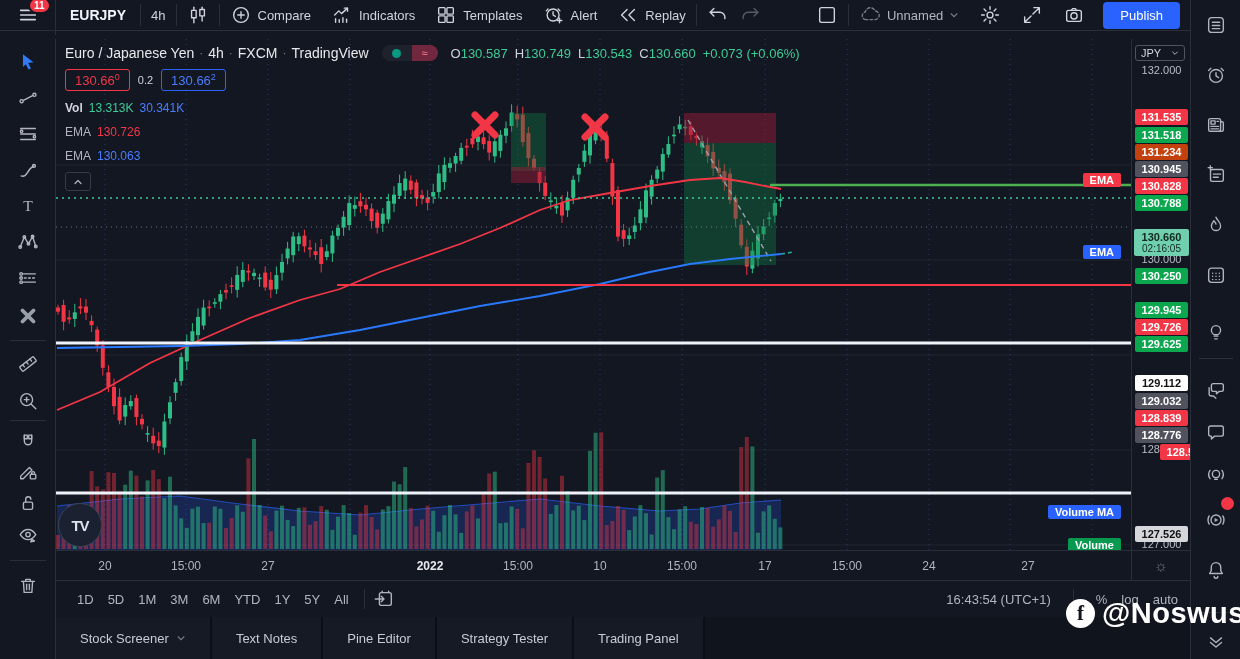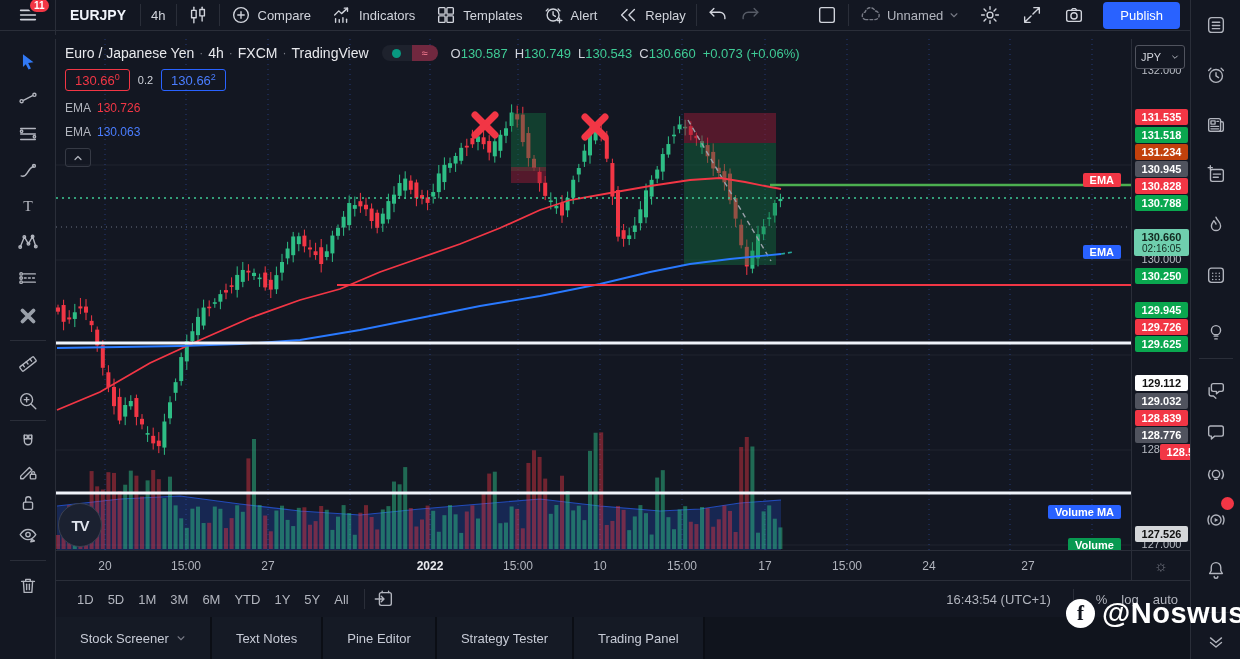--- a/index.html
+++ b/index.html
@@ -71,21 +71,21 @@
     border-radius:3px; display:flex; align-items:center; justify-content:center; color:#b2b5be; }
   .chip { position:absolute; font-size:11px; font-weight:bold; color:#fff;
     padding:1px 7px; border-radius:2px; z-index:8; }
   .tv-logo { position:absolute; left:2px; top:464px; width:44px; height:44px;
     border-radius:50%; background:#1b2130; border:1px solid #3a4150; display:flex;
     align-items:center; justify-content:center; color:#dfe3ec; font-weight:bold;
     font-size:15px; letter-spacing:-1px; z-index:7; }
   
   .price-scale { position:absolute; left:1131px; top:39px; width:59px; height:541px;
     border-left:1px solid #2a2e39; background:#131722; z-index:9; }
-  .jpy-btn { position:absolute; left:3px; top:6px; width:50px; height:24px;
+  .jpy-btn { position:absolute; left:3px; top:6px; width:50px; height:16px;
     border:1px solid #50535e; border-radius:3px; color:#d1d4dc; font-size:11px;
     display:flex; align-items:center; justify-content:center; gap:10px; background:#131722; z-index:3;}
   .pl { position:absolute; left:3px; width:53px; text-align:center; font-size:11px;
     font-weight:bold; height:16px; line-height:16px; border-radius:2px; z-index:2; }
   .pl-axis { position:absolute; left:0; width:59px; text-align:center; font-size:11px;
     color:#b8bcc4; z-index:1; }
   .pl-cur { position:absolute; left:2px; width:55px; border-radius:2px; z-index:3;
     text-align:center; padding:2px 0; }
   .pl-cur .l1 { font-size:11px; font-weight:bold; }
   .pl-cur .l2 { font-size:10px; }
@@ -842,20 +842,25 @@
           <span><b>C</b><i>130.660</i></span>
           <span><i>+0.073 (+0.06%)</i></span>
         </span>
       </div>
       <div class="legend-row2">
         <span class="qbox qbid"><span>130.66</span><sup>0</sup></span>
         <span class="qspread">0.2</span>
         <span class="qbox qask"><span>130.66</span><sup>2</sup></span>
       </div>
       <div class="legend-row3">
+        <b>Vol</b>
+        <span class="v-g">13.313K</span>
+        <span class="v-b">30.341K</span>
+      </div>
+      <div class="legend-row3">
         <span class="ema-word">EMA</span>
         <span class="v-r">130.726</span>
       </div>
       <div class="legend-row3">
         <span class="ema-word">EMA</span>
         <span class="v-b">130.063</span>
       </div>
       <div class="collapse-btn">
         <svg width="12" height="12" viewBox="0 0 24 24" fill="none" stroke="currentColor" stroke-width="2.4" stroke-linecap="round" stroke-linejoin="round">
             <path d="M6 15l6-6 6 6"></path>

